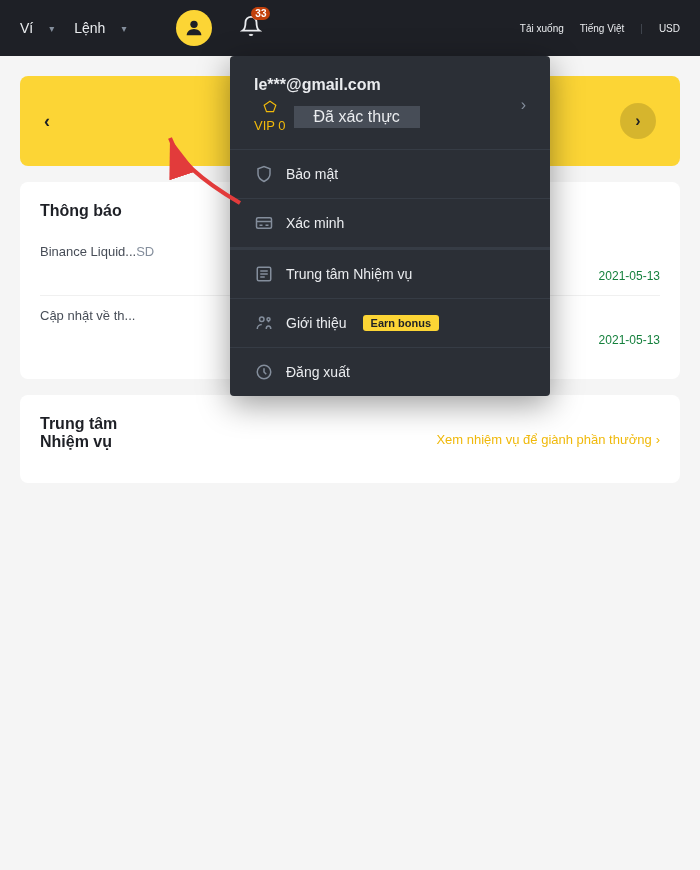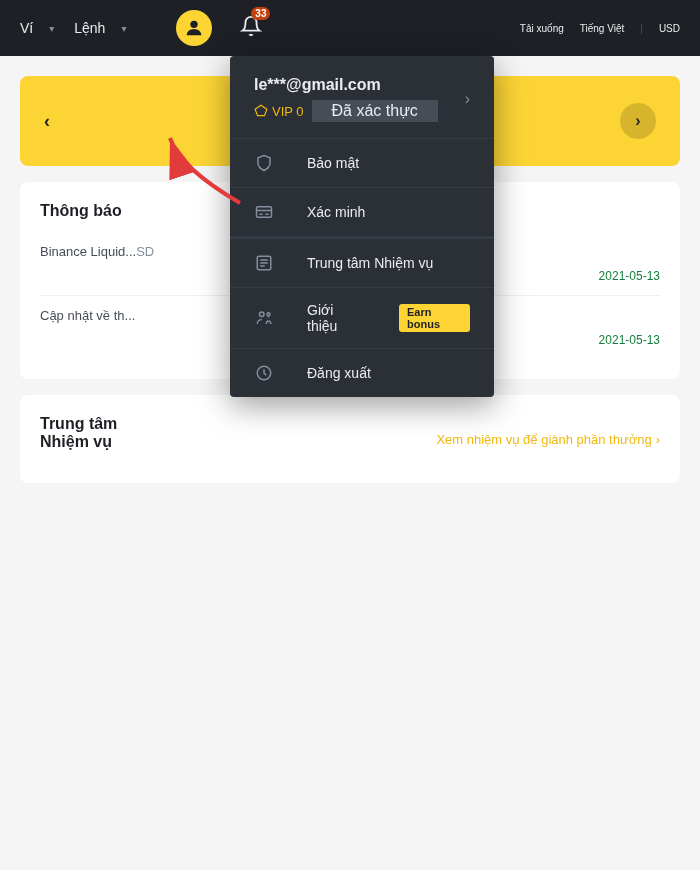--- a/index.html
+++ b/index.html
@@ -172,21 +172,21 @@
       display: flex;
       align-items: center;
       gap: 4px;
     }
 
     
     .dropdown-overlay {
       position: absolute;
       top: 56px;
       left: 230px;
-      width: 264px;
+      width: 320px;
       background: #2b2f36;
       border-radius: 4px;
       box-shadow: 0 8px 32px rgba(0,0,0,0.4);
       z-index: 100;
       overflow: hidden;
     }
 
     
     .dropdown-header {
       padding: 20px 24px 16px;
@@ -210,39 +210,40 @@
       display: flex;
       align-items: center;
       gap: 8px;
     }
     .vip-icon {
       color: #f0b90b;
       font-size: 13px;
       display: flex;
       align-items: center;
       gap: 4px;
+      flex-direction: column;
     }
     .verified-badge {
       background: #474d57;
       color: #eaecef;
       font-size: 16px;
       padding: 2px 20px;
       border-radius: 0;
     }
     .dropdown-arrow {
       color: #848e9c;
       font-size: 16px;
     }
 
     
     .menu-item {
       padding: 14px 24px;
       display: flex;
       align-items: center;
-      gap: 33px;
+      gap: 12px;
       cursor: pointer;
       color: #eaecef;
       font-size: 14px;
       transition: background 0.15s;
     }
     .menu-item .menu-icon {
       width: 20px;
       height: 20px;
       display: flex;
       align-items: center;

